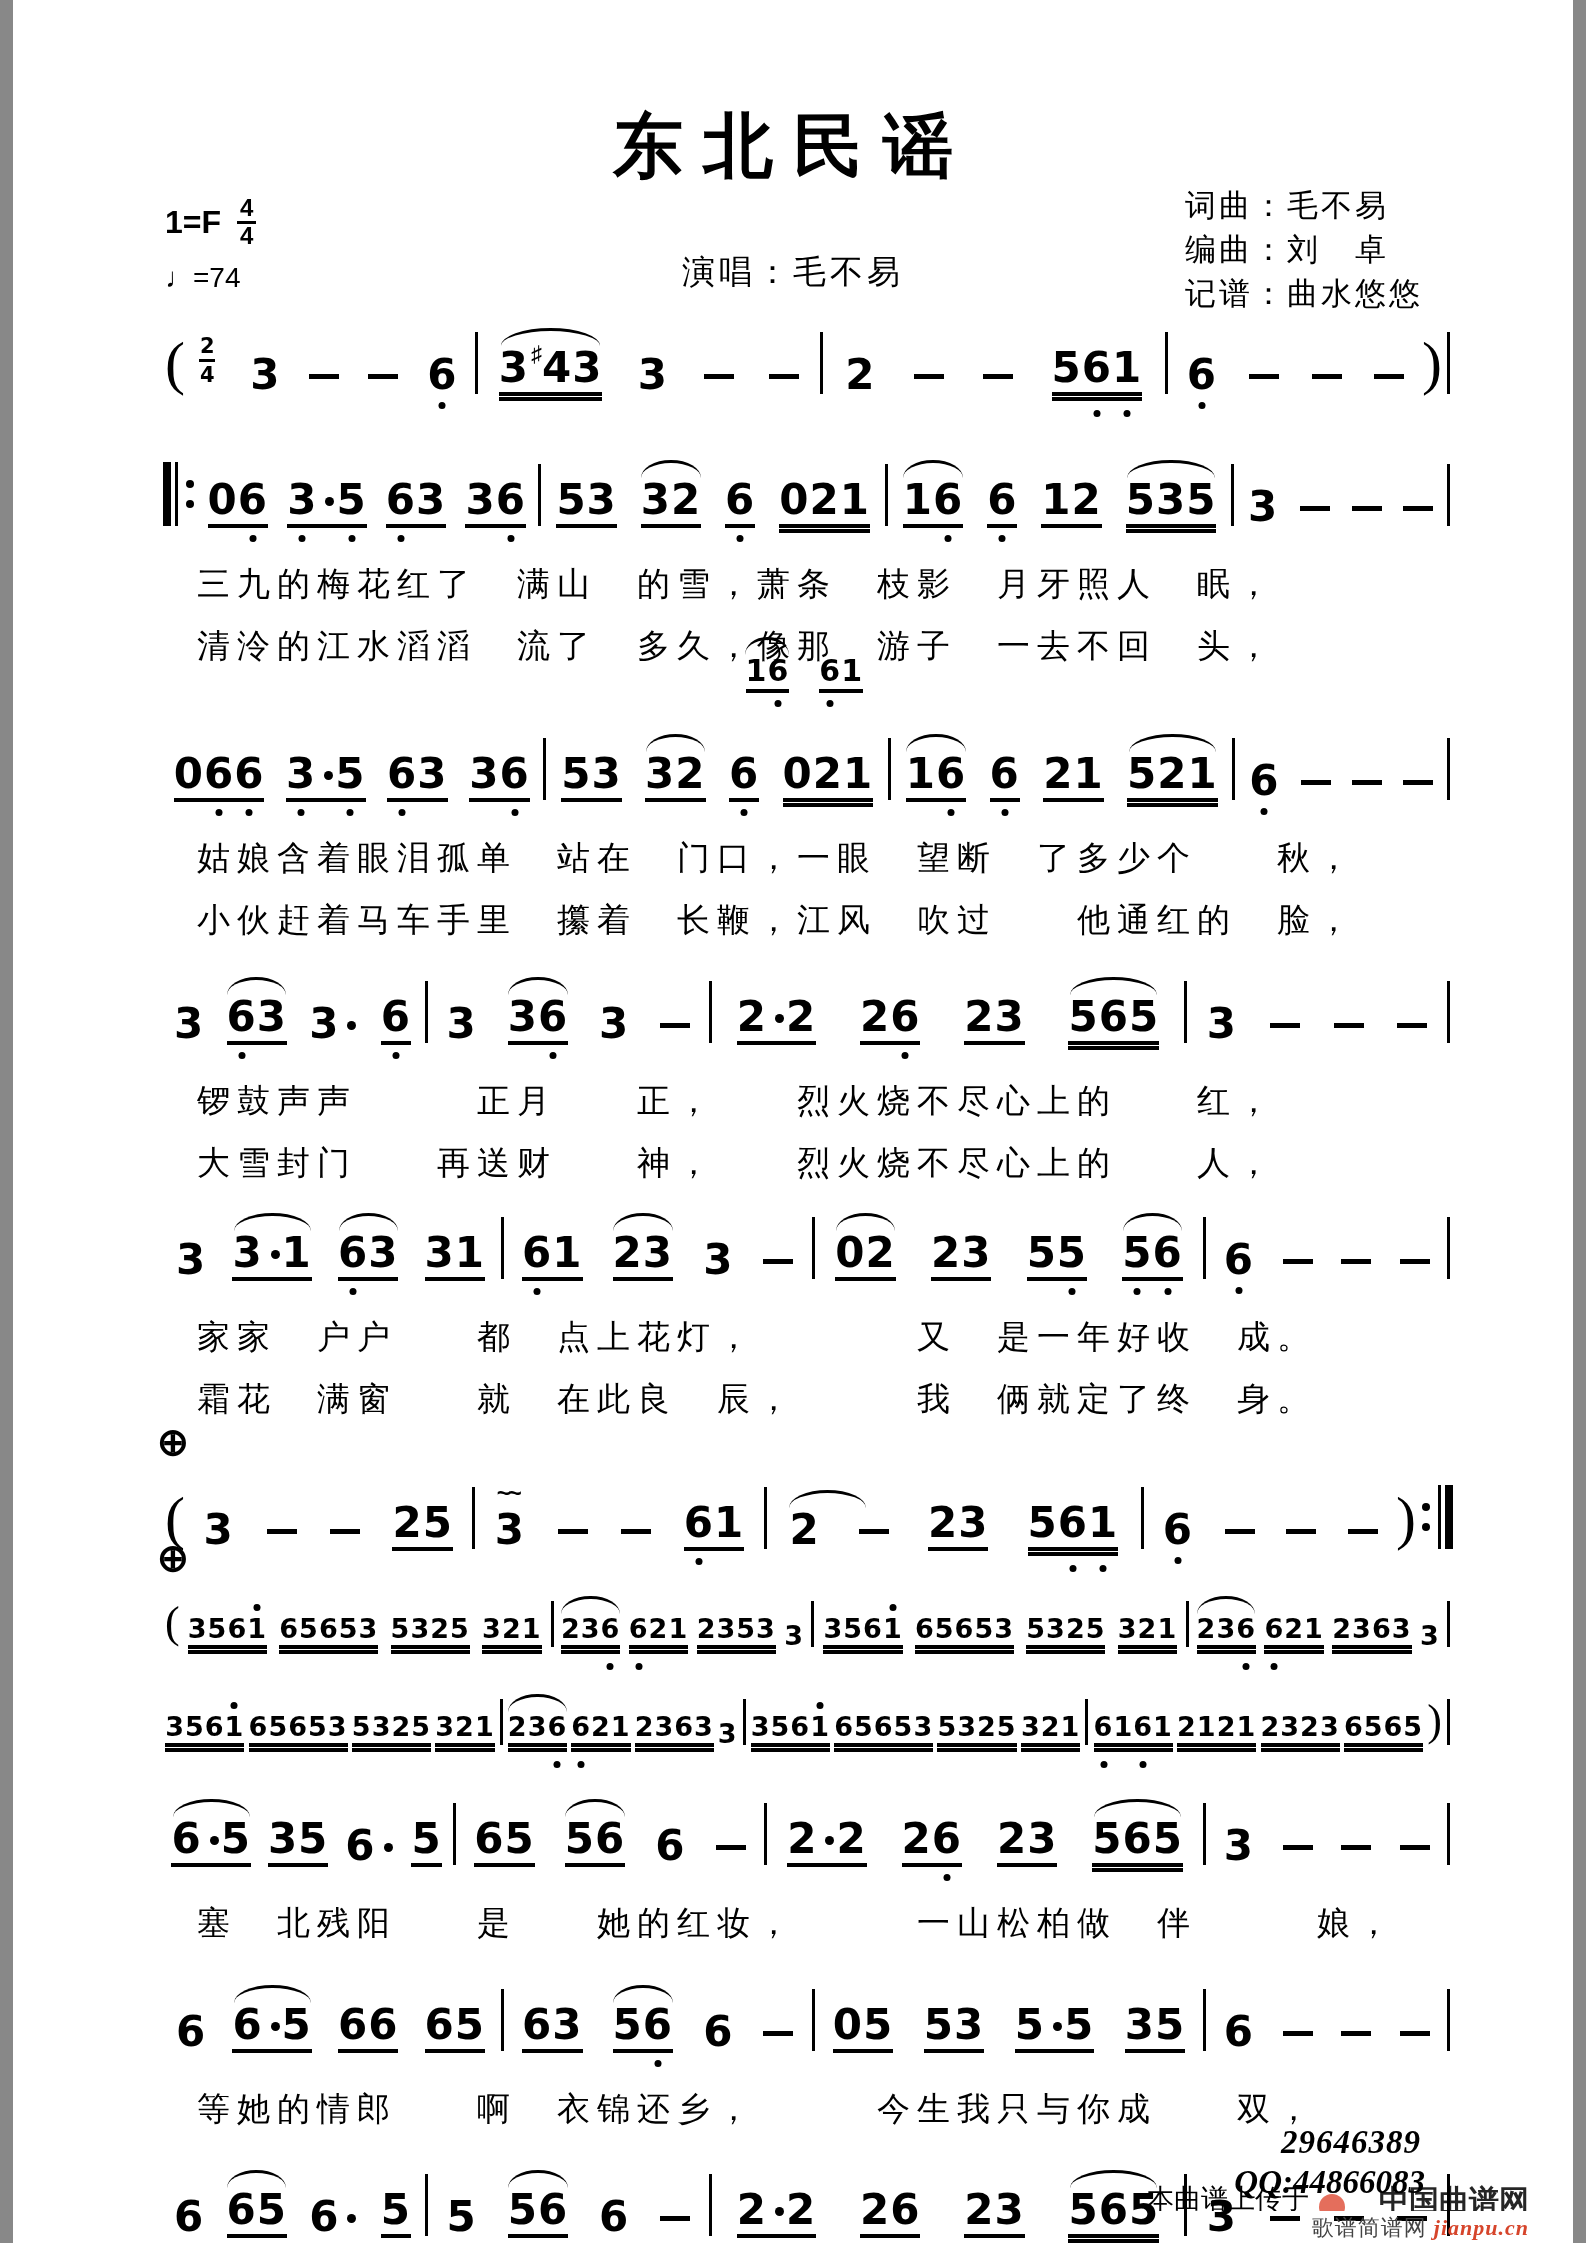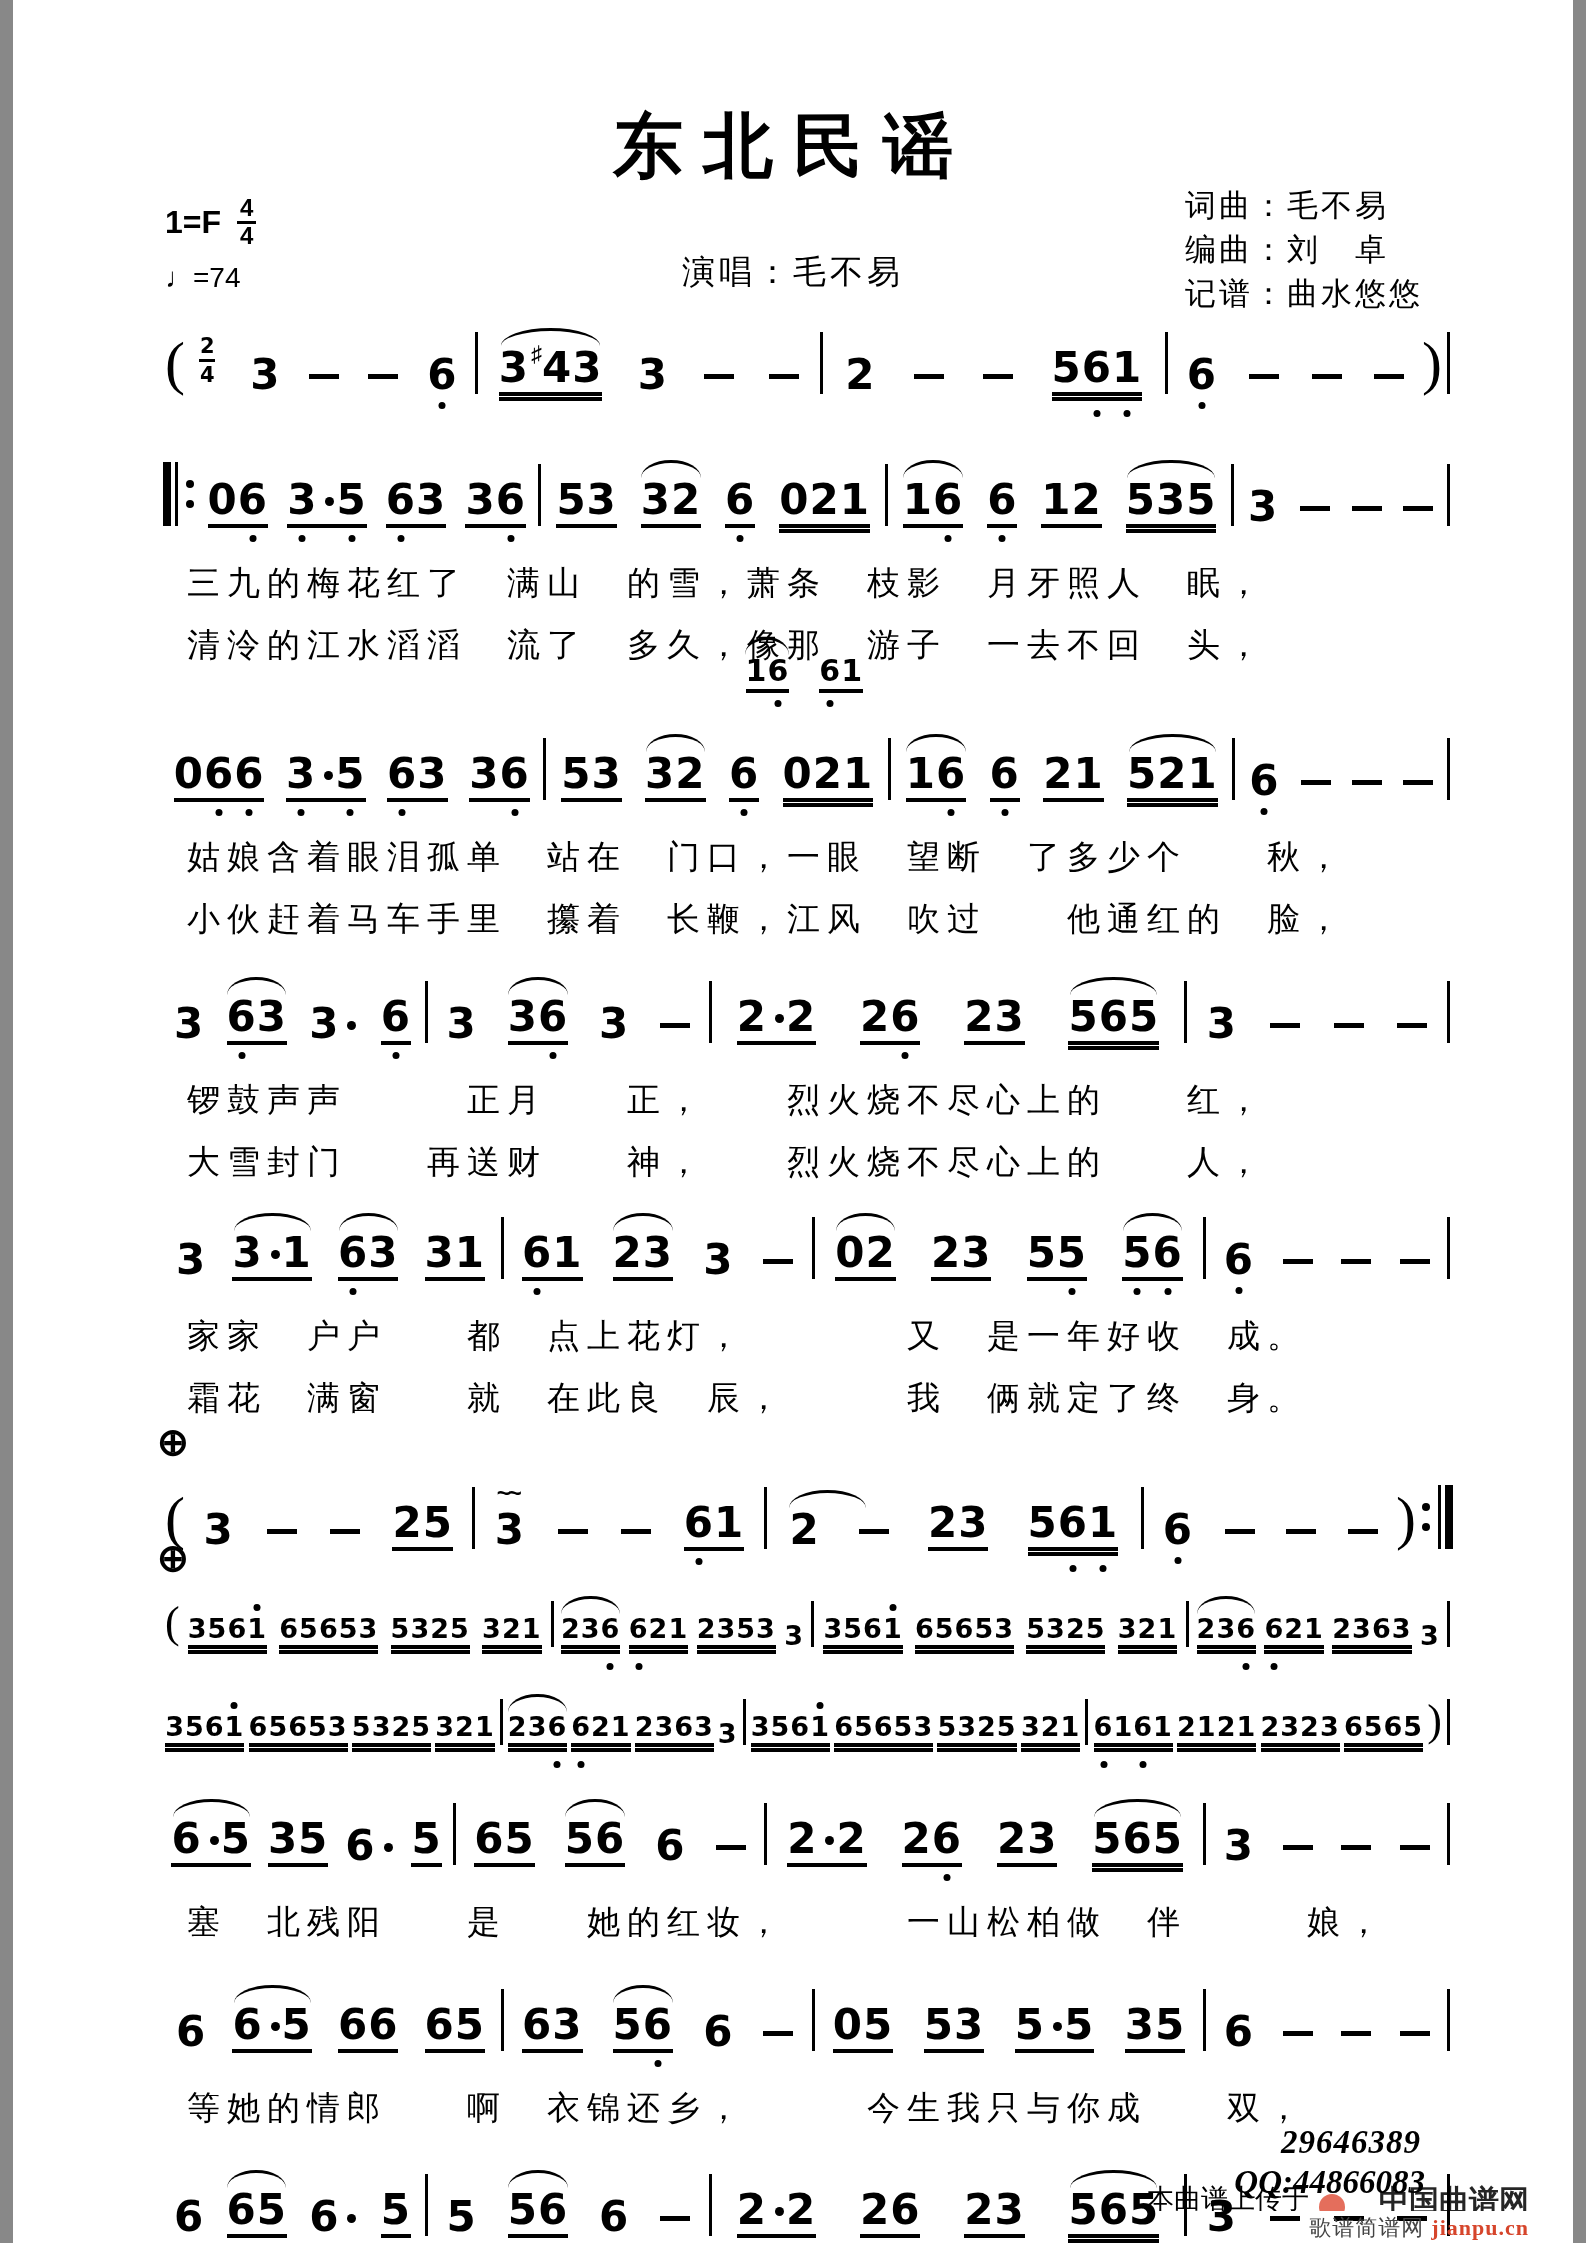--- a/index.html
+++ b/index.html
@@ -55,33 +55,33 @@
   .thick{width:8px;height:64px;background:#000;margin-bottom:2px;}
   .thin{width:3px;height:64px;background:#000;margin:0 4px 2px;}
   .rdots{display:flex;flex-direction:column;justify-content:center;gap:12px;height:64px;margin:0 4px 2px;}
   .rdot{width:8px;height:8px;border-radius:50%;background:#000;}
   .meterbox{display:flex;flex-direction:column;align-items:center;font-size:21px;font-weight:800;
             line-height:1.05;margin:0 8px 10px 0;font-family:"DejaVu Sans",sans-serif;}
   .meterbox .mline2{width:16px;height:3px;background:#000;margin:2px 0;}
   .coda{position:absolute;left:-6px;top:-40px;font-size:38px;font-weight:700;line-height:1;}
   .grace{position:absolute;top:-60px;left:45%;display:flex;gap:26px;}
   .grace .nch{font-size:30px;}
-  .lyr{margin:14px 0 0 24px;font-family:Liberation Serif, serif;font-size:33px;letter-spacing:7px;
+  .lyr{margin:14px 0 0 34px;font-family:Liberation Sans, sans-serif;font-size:33px;letter-spacing:7px;
        line-height:1.45;white-space:nowrap;}
   
   .date{position:absolute;right:152px;top:2124px;font-family:"Liberation Serif",serif;
         font-style:italic;font-weight:700;font-size:33px;letter-spacing:1px;}
   .qq{position:absolute;right:148px;top:2164px;font-family:"Liberation Serif",serif;
       font-style:italic;font-weight:700;font-size:33px;}
   .wm{position:absolute;right:44px;bottom:0;text-align:right;}
   .wm1{height:30px;overflow:hidden;font-size:27px;display:flex;align-items:flex-start;gap:10px;justify-content:flex-end;}
   .wmlogo{display:inline-flex;align-items:center;font-weight:900;font-size:30px;opacity:.85;gap:28px;}
   .wmcircle{width:26px;height:26px;border-radius:50%;background:#e05540;display:inline-block;margin-right:6px;margin-top:10px;}
   .wm2{font-size:22px;color:#444;margin-top:2px;letter-spacing:1px;}
-  .wm2 .red{color:#d6452b;font-weight:700;font-family:"Liberation Serif",serif;text-align:center;}
+  .wm2 .red{color:#d6452b;font-weight:700;font-style:italic;font-family:"Liberation Serif",serif;text-align:center;}
 </style>
 </head>
 <body>
 
 <div id="page">
   <div class="title">东北民谣</div>
 
   <div class="keysig">
     <span>1=F</span>
     <span class="frac">

